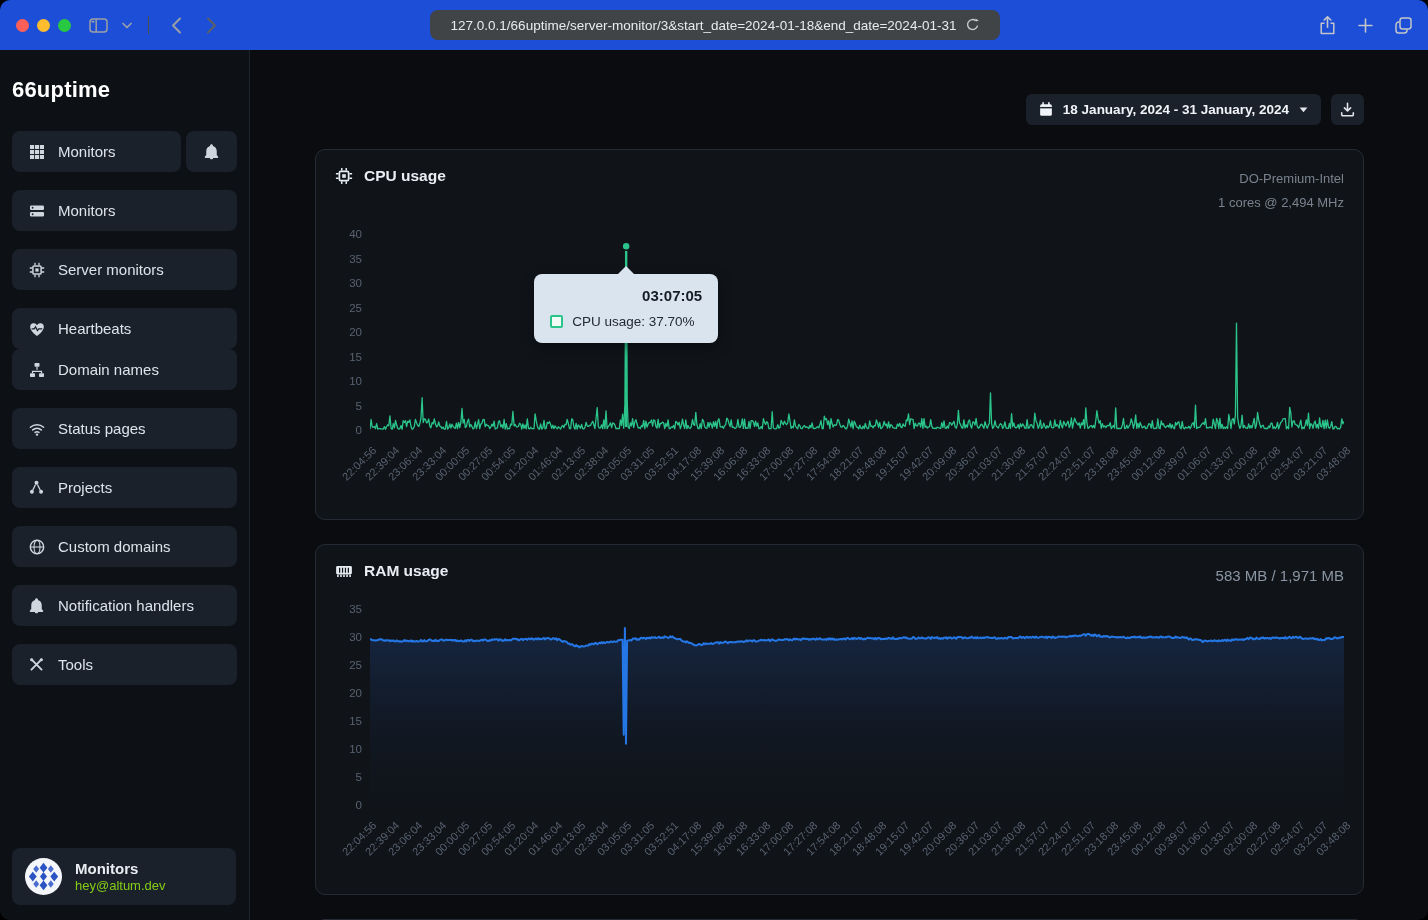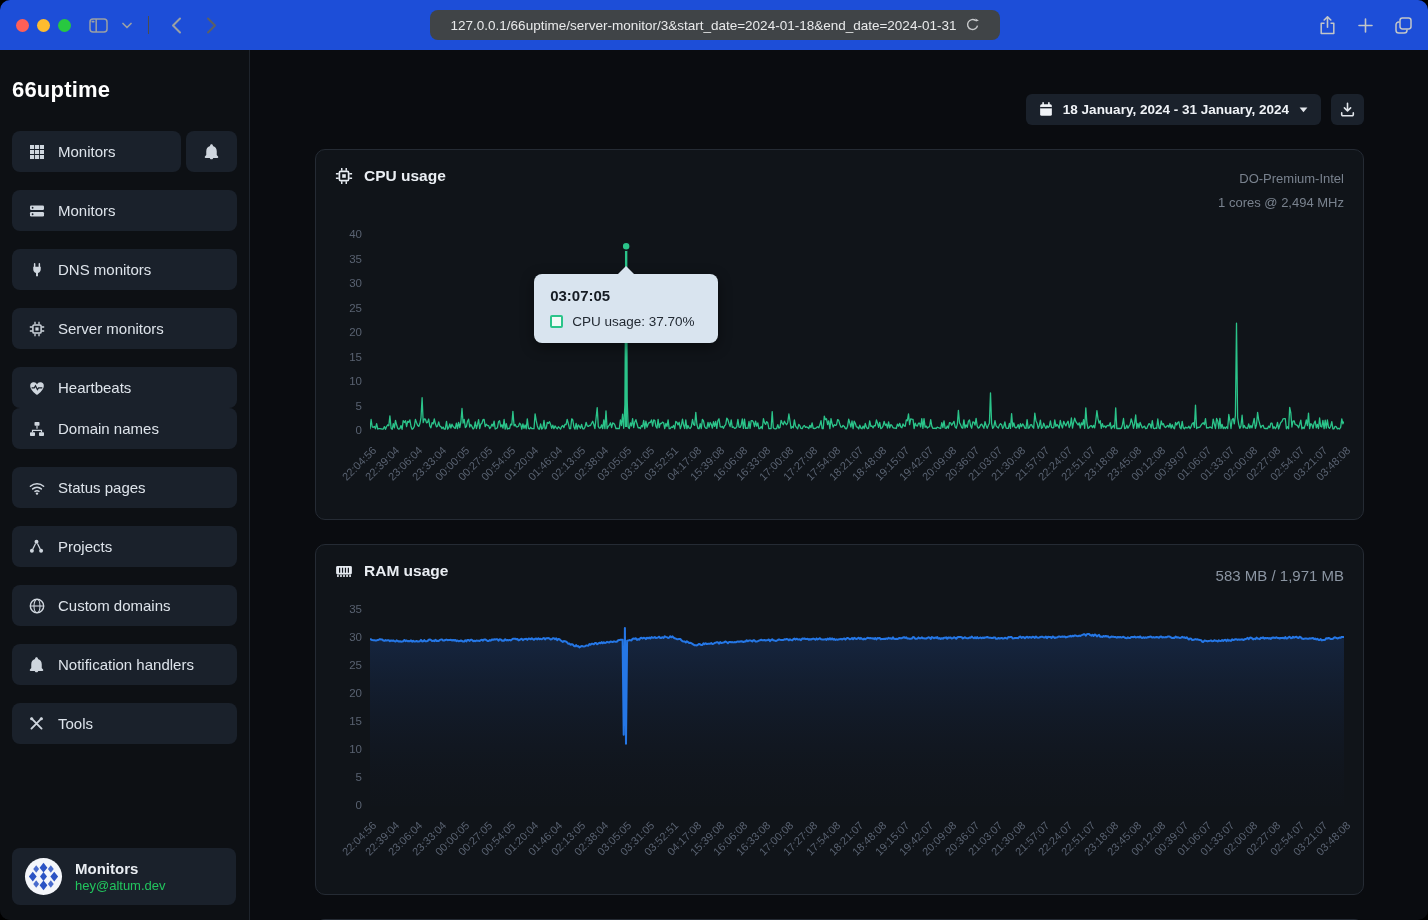--- a/index.html
+++ b/index.html
@@ -20,39 +20,39 @@
   
   .app { flex:1; display:flex; min-height:0; }
   .sidebar { width:250px; background:#0d1014; border-right:1px solid #1e242c; padding:0 12px; position:relative; flex-shrink:0; }
   .brand { color:#fff; font-size:22px; font-weight:700; text-align:left; padding:27px 0 28px; letter-spacing:.2px; }
   .navrow { display:flex; gap:5px; margin-bottom:18px; }
   .navbtn { display:flex; align-items:center; gap:13px; background:#1a212b; border-radius:8px; height:41px; padding:0 16px; color:#dde3ea; font-size:15px; cursor:pointer; flex:1; }
   .navbtn .ic { display:flex; width:17px; justify-content:center; color:#cfd6de; flex-shrink:0; }
   .bellbtn { width:51px; flex:none; justify-content:center; padding:0; }
   .usercard { position:absolute; left:12px; right:13px; bottom:15px; background:#1a212b; border-radius:8px; height:57px; display:flex; align-items:center; gap:12px; padding:0 12px; cursor:pointer; }
   .uname { color:#e9edf2; font-size:15px; font-weight:600; line-height:1.25; }
-  .umail { color:#22c55e; font-size:13px; }
+  .umail { color:#84cc16; font-size:13px; }
 
   
   .main { flex:1; overflow:hidden; padding:0 64px 0 65px; }
   .topbar { display:flex; justify-content:flex-end; gap:10px; margin-top:44px; }
   .datebtn { height:31px; background:#1a212b; border-radius:6px; display:flex; align-items:center; gap:10px; padding:0 13px; color:#f0f3f7; font-size:13.5px; font-weight:600; cursor:pointer; }
   .iconbtn { width:33px; height:31px; background:#1a212b; border-radius:6px; display:flex; align-items:center; justify-content:center; color:#e2e6eb; cursor:pointer; }
 
   .card { background:#101419; border:1px solid #252b34; border-radius:10px; margin-top:24px; padding:17px 19px 6px; }
   .card-head { display:flex; justify-content:space-between; align-items:flex-start; }
   .card-title { display:flex; align-items:flex-start; gap:11px; color:#eaeef3; font-size:15.5px; font-weight:600; }
   .card-title .ic { color:#e6ebf1; display:flex; }
   .card-meta { text-align:right; color:#79828e; font-size:13px; line-height:1.85; }
   .card-meta.single { font-size:15px; color:#8b95a2; }
 
   .chart-zone { display:flex; margin-top:14px; }
   .yaxis { width:27px; position:relative; height:208px; flex-shrink:0; }
   .ytick { position:absolute; right:0; color:#596271; font-size:11.5px; }
-  .plotwrap { flex:1; margin-left:8px; position:relative; height:208px; }
+  .plotwrap { flex:1; margin-left:8px; position:relative; height:208px;text-align:right; }
   .xaxis { position:relative; height:76px; margin-left:35px; }
   .xtick { position:absolute; top:7px; color:#596271; font-size:11px; white-space:nowrap; transform:rotate(-45deg) translateX(-100%); transform-origin:0 0; }
 
   .tooltip { position:absolute; top:45px; width:184px; border-radius:8px; padding:13px 16px 14px; z-index:5; box-shadow:0 4px 14px rgba(0,0,0,.45); }
   .tt-arrow { position:absolute; top:-8px; left:84px; width:0; height:0; border-left:8px solid transparent; border-right:8px solid transparent; border-bottom:8px solid #d9e4ef; }
   .tt-time { color:#161c24; font-size:15px; font-weight:700; margin-bottom:10px; }
   .tt-row { display:flex; align-items:center; gap:9px; color:#232a33; font-size:13.5px; }
   .tt-swatch { width:13px; height:13px; border:2px solid #2bc48a; background:#f3fbf7; border-radius:2px; flex-shrink:0; }
 
   .sliver { height:15px; border-bottom:none; border-radius:10px 10px 0 0; padding:0; }
@@ -152,29 +152,20 @@
           <svg width="16" height="16" viewBox="0 0 16 16" fill="currentColor">
               <rect x="1" y="2.4" width="14" height="4.7" rx="1.3"></rect>
               <rect x="1" y="8.9" width="14" height="4.7" rx="1.3"></rect>
               <circle cx="3.6" cy="4.75" r=".9" fill="#1a212b"></circle>
               <circle cx="3.6" cy="11.25" r=".9" fill="#1a212b"></circle>
             </svg>
         </span>
         <span>Monitors</span>
       </div>
 
-      <div class="navbtn" style="margin-bottom:18px">
-        <span class="ic">
-          <svg width="14" height="16" viewBox="0 0 16 16">
-              <path d="M5.3 0.8v3.4M10.7 0.8v3.4" stroke="currentColor" stroke-width="1.7" stroke-linecap="round"></path>
-              <path d="M3.7 4.3h8.6v2.9a4.3 4.3 0 0 1-3.2 4.15V15.2H6.9v-3.85A4.3 4.3 0 0 1 3.7 7.2z" fill="currentColor"></path>
-            </svg>
-        </span>
-        <span>DNS monitors</span>
-      </div>
 
       <div class="navbtn" style="margin-bottom:18px">
         <span class="ic">
           <svg width="16" height="16" viewBox="0 0 16 16">
               <path d="M6 .8v2.5M10 .8v2.5M6 12.7v2.5M10 12.7v2.5M.8 6h2.5M.8 10h2.5M12.7 6h2.5M12.7 10h2.5" stroke="currentColor" stroke-width="1.3"></path>
               <rect x="3.9" y="3.9" width="8.2" height="8.2" rx="1.2" fill="none" stroke="currentColor" stroke-width="1.5"></rect>
               <rect x="6.4" y="6.4" width="3.2" height="3.2" fill="currentColor"></rect>
             </svg>
         </span>
         <span>Server monitors</span>

